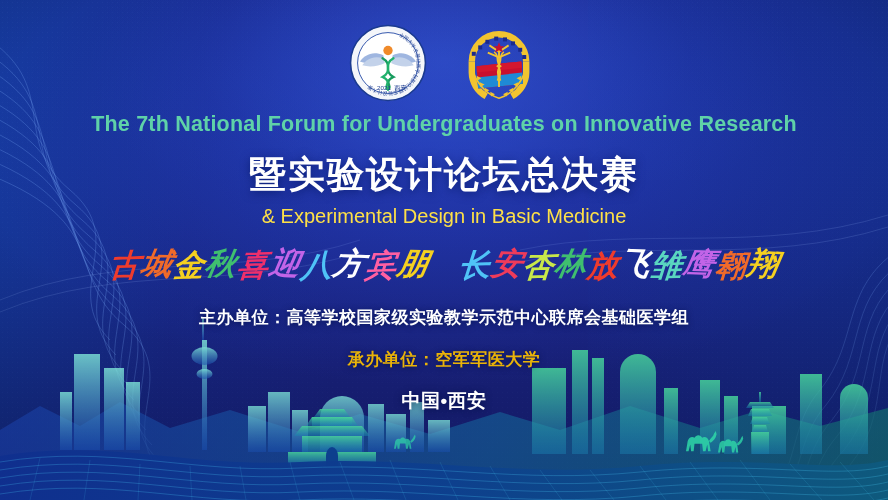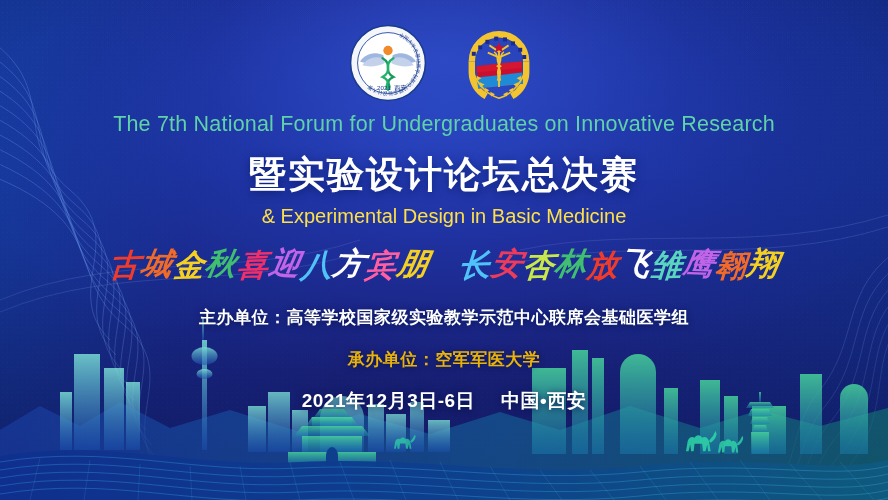--- a/index.html
+++ b/index.html
@@ -88,21 +88,21 @@
     line-height: 1.06;
     text-shadow: 0 2px 10px rgba(0,20,90,0.65);
     white-space: nowrap;
   }
   .title-en {
     margin-top: 6px;
     font-size: 21.5px;
     letter-spacing: .2px;
     color: #5fd2a8;
     white-space: nowrap;
-    font-weight: 400;
+    font-weight: 700;
   }
   .subtitle-cn {
     margin-top: 13px;
     font-size: 37px;
     font-weight: bold;
     letter-spacing: 2px;
     color: #ffffff;
     text-shadow: 0 2px 10px rgba(0,20,90,0.65);
     white-space: nowrap;
   }
@@ -399,17 +399,16 @@
 
     <div class="calligraphy">
       <div class="calli-line" id="calli-left"><span style="color: rgb(239, 59, 44);">古</span><span style="color: rgb(240, 106, 42);">城</span><span style="color: rgb(245, 208, 32);">金</span><span style="color: rgb(63, 191, 111);">秋</span><span style="color: rgb(239, 47, 107);">喜</span><span style="color: rgb(194, 100, 232);">迎</span><span style="color: rgb(79, 195, 247);">八</span><span style="color: rgb(255, 255, 255);">方</span><span style="color: rgb(255, 95, 162);">宾</span><span style="color: rgb(245, 208, 32);">朋</span></div>
       <div class="calli-line" id="calli-right"><span style="color: rgb(79, 195, 247);">长</span><span style="color: rgb(239, 59, 91);">安</span><span style="color: rgb(200, 232, 74);">杏</span><span style="color: rgb(63, 191, 111);">林</span><span style="color: rgb(239, 59, 44);">放</span><span style="color: rgb(255, 255, 255);">飞</span><span style="color: rgb(90, 214, 192);">雏</span><span style="color: rgb(194, 100, 232);">鹰</span><span style="color: rgb(240, 106, 42);">翱</span><span style="color: rgb(245, 208, 32);">翔</span></div>
     </div>
 
     <div class="org-line">主办单位：高等学校国家级实验教学示范中心联席会基础医学组</div>
     <div class="host-line">承办单位：空军军医大学</div>
 
     <div class="date-line">
-      <span>2021年12月3日-6日</span>
       <span>中国•西安</span>
     </div>
   </div>
 </div>
 
 </body></html>

